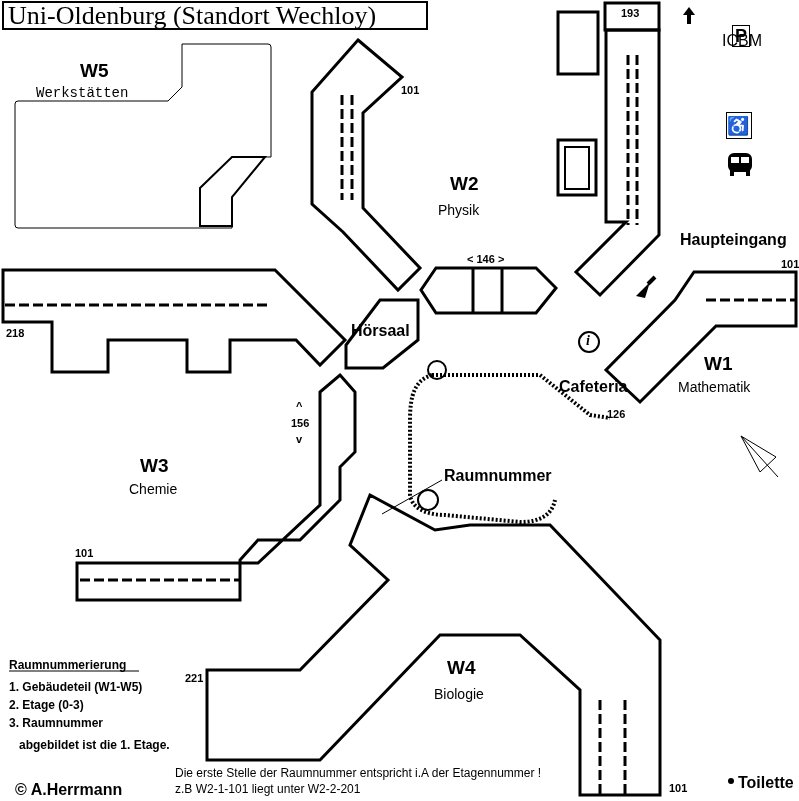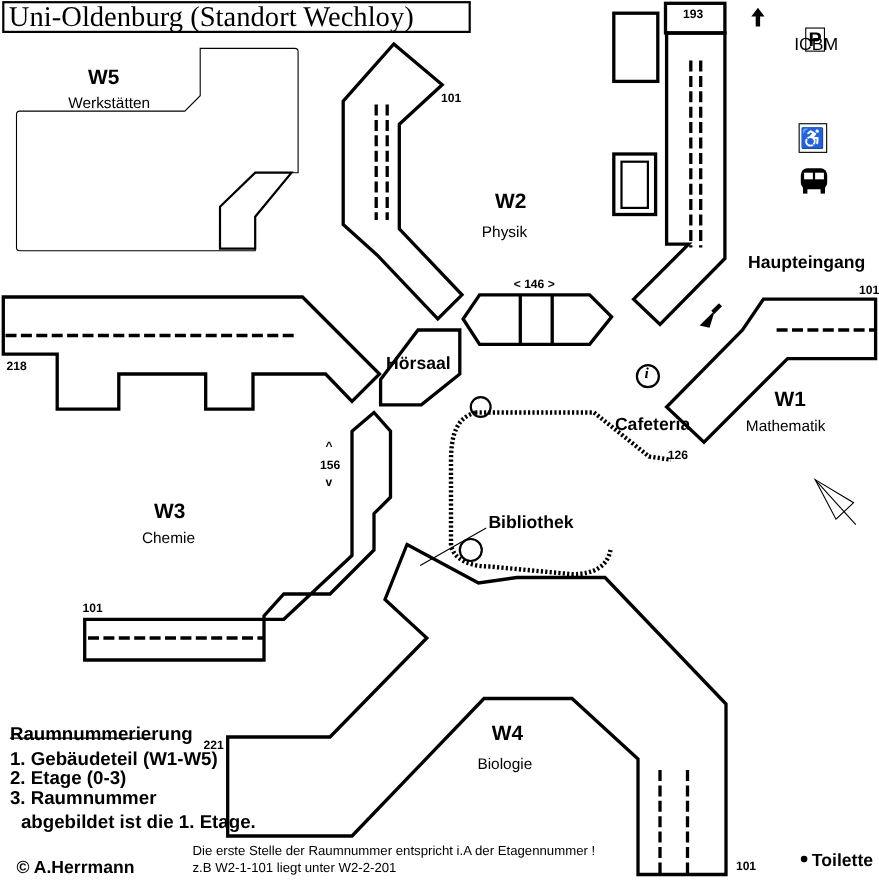--- a/index.html
+++ b/index.html
@@ -4,21 +4,21 @@
   <style>
     html, body { margin: 0; padding: 0; background: #ffffff; }
     body { width: 799px; height: 801px; position: relative; overflow: hidden; font-family: "Liberation Sans", sans-serif; color: #000; }
     .abs { position: absolute; white-space: nowrap; }
     #title { left: 2px; top: 1px; width: 426px; height: 29px; border: 2px solid #000000; box-sizing: border-box;
       font-family: "Liberation Serif", serif; font-size: 26px; line-height: 25px; padding-left: 4px; }
     .bname { font-weight: bold; font-size: 19px; text-align: center; }
     .bsub { font-size: 14px; text-align: center; }
     .room { font-size: 11px; font-weight: bold; }
     .lbl { font-size: 16px; font-weight: bold; }
-    .legend { font-size: 17px; font-weight: bold; }
+    .legend { font-size: 12px; font-weight: bold; }
     .note { font-size: 12px; }
     svg#map { position: absolute; left: 0; top: 0; }
     .w { fill: none; stroke: #000; stroke-width: 3; stroke-linejoin: miter; }
     .t { fill: none; stroke: #000; stroke-width: 2; }
     .thin { fill: none; stroke: #000; stroke-width: 1; }
     .dash { fill: none; stroke: #000; stroke-width: 3; stroke-dasharray: 10 4; }
     .path { fill: none; stroke: #000; stroke-width: 4; stroke-dasharray: 2 2; }
     .iconbox { position: absolute; border: 1px solid #000; box-sizing: border-box; display: flex; align-items: center; justify-content: center; }
   </style>
 </head>
@@ -75,21 +75,21 @@
   <path d="M689,7 L683,15 H687 V24 H691 V15 H695 Z" fill="#000"></path>
 
   <circle cx="731" cy="781" r="3" fill="#000"></circle>
 
   <line x1="9" y1="671" x2="139" y2="671" stroke="#000" stroke-width="1"></line>
 </svg>
 
 <div id="title" class="abs">Uni-Oldenburg (Standort Wechloy)</div>
 
 <div class="abs bname" style="left:80px;top:60px;">W5</div>
-<div class="abs bsub" style="left:62px;top:85px;">Werkstätten</div>
+<div class="abs bsub" style="left:36px;top:85px;font-family:Liberation Mono, monospace;">Werkstätten</div>
 <div class="abs bname" style="left:450px;top:173px;">W2</div>
 <div class="abs bsub" style="left:438px;top:202px;">Physik</div>
 <div class="abs bname" style="left:704px;top:353px;">W1</div>
 <div class="abs bsub" style="left:678px;top:379px;">Mathematik</div>
 <div class="abs bname" style="left:140px;top:455px;">W3</div>
 <div class="abs bsub" style="left:129px;top:481px;">Chemie</div>
 <div class="abs bname" style="left:447px;top:657px;">W4</div>
 <div class="abs bsub" style="left:434px;top:686px;">Biologie</div>
 
 <div class="abs room" style="left:401px;top:84px;">101</div>
@@ -100,21 +100,21 @@
 <div class="abs room" style="left:75px;top:547px;">101</div>
 <div class="abs room" style="left:185px;top:672px;">221</div>
 <div class="abs room" style="left:669px;top:782px;">101</div>
 <div class="abs room" style="left:467px;top:253px;">&lt; 146 &gt;</div>
 <div class="abs room" style="left:296px;top:400px;">^</div>
 <div class="abs room" style="left:291px;top:417px;">156</div>
 <div class="abs room" style="left:296px;top:433px;">v</div>
 
 <div class="abs lbl" style="left:351px;top:322px;">Hörsaal</div>
 <div class="abs lbl" style="left:559px;top:378px;">Cafeteria</div>
-<div class="abs lbl" style="left:444px;top:467px;">Bibliothek</div>
+<div class="abs lbl" style="left:444px;top:467px;">Raumnummer</div>
 <div class="abs lbl" style="left:680px;top:231px;">Haupteingang</div>
 <div class="abs" style="left:722px;top:32px;font-size:16px;">ICBM</div>
 <div class="abs" style="left:586px;top:333px;font-size:14px;font-style:italic;font-family:'Liberation Serif',serif;font-weight:bold;">i</div>
 
 <div class="iconbox" style="left:732px;top:25px;width:18px;height:22px;font-weight:bold;font-size:18px;">
   <span>P</span>
 </div>
 <div class="iconbox" style="left:726px;top:112px;width:26px;height:27px;font-size:18px;">♿</div>
 <div class="abs" style="left:727px;top:150px;">
   <svg width="26" height="28" viewBox="0 0 26 28">

